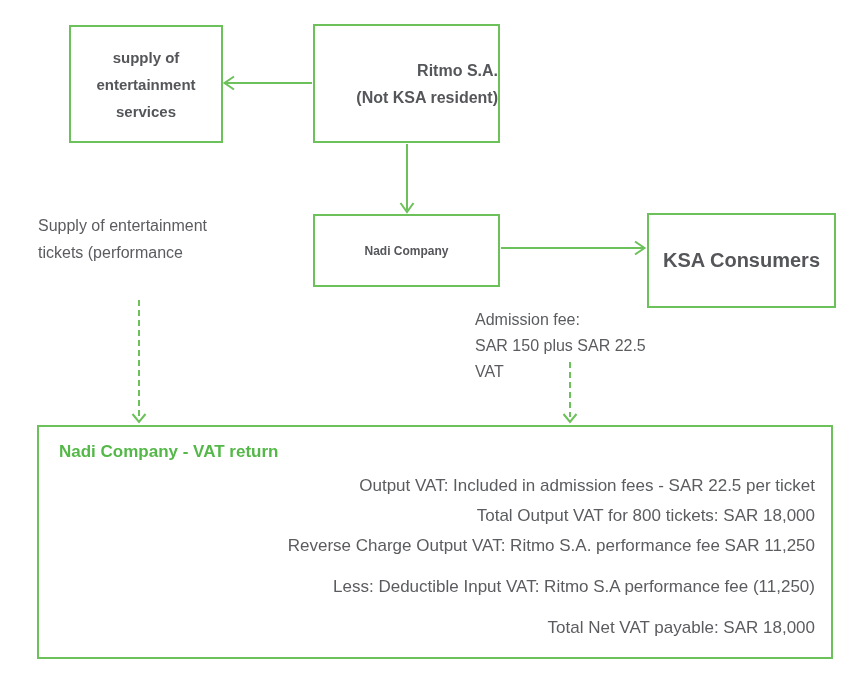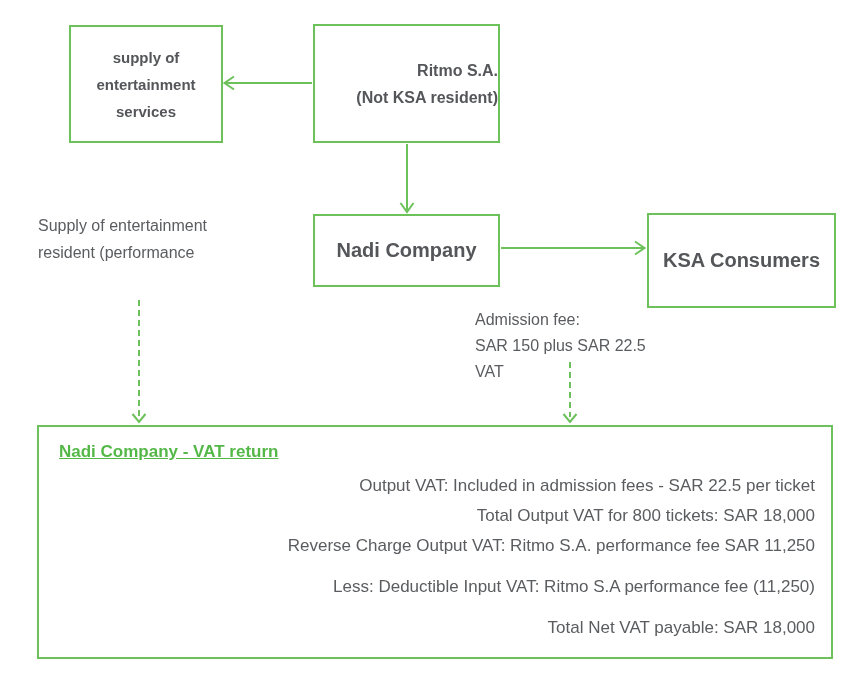--- a/index.html
+++ b/index.html
@@ -24,21 +24,21 @@
     background:#fff;
     display:flex;flex-direction:column;
     align-items:center;justify-content:center;
     text-align:center;
     color:var(--text-dark);
     font-weight:bold;
   }
   .node .line{display:block;}
   #supply-box{left:69px;top:25px;width:154px;height:118px;font-size:15px;line-height:27px;}
   #ritmo-box{left:313px;top:24px;width:187px;height:119px;font-size:16px;line-height:27px;align-items:flex-end;}
-  #nadi-box{left:313px;top:214px;width:187px;height:73px;font-size:20px;}
+  #nadi-box{left:313px;top:214px;width:187px;height:73px;font-size:12px;}
   #ksa-box{left:647px;top:213px;width:189px;height:95px;font-size:20px;}
   .annotation{
     position:absolute;
     text-align:left;
     color:var(--text-gray);
     font-size:16px;
   }
   #performance-fee-label{left:38px;top:212px;width:205px;line-height:27px;}
   #admission-fee-label{left:475px;top:307px;width:190px;line-height:26px;}
   #vat-return-box{
@@ -48,21 +48,20 @@
     border:2px solid var(--green-line);
     background:#fff;
     padding:12px 16px 0 20px;
   }
   #vat-return-title{
     color:var(--green-text);
     font-weight:bold;
     font-size:17px;
     line-height:26px;
     margin-bottom:6px;
-    text-decoration:underline;
   }
   .vat-line{
     color:var(--text-gray);
     font-size:17px;
     line-height:30px;
     text-align:right;
   }
   .vat-line.gap{margin-top:11px;}
   #connector-layer{
     position:absolute;left:0;top:0;width:868px;height:697px;
@@ -124,21 +123,21 @@
   <div class="node" id="nadi-box">
     <span class="line">Nadi Company</span>
   </div>
 
   <div class="node" id="ksa-box">
     <span class="line">KSA Consumers</span>
   </div>
 
   <div class="annotation" id="performance-fee-label">
     <span class="line" style="display:block">Supply of entertainment</span>
-    <span class="line" style="display:block">resident (performance</span>
+    <span class="line" style="display:block">tickets (performance</span>
   </div>
 
   <div class="annotation" id="admission-fee-label">
     <span class="line" style="display:block">Admission fee:</span>
     <span class="line" style="display:block">SAR 150 plus SAR 22.5</span>
     <span class="line" style="display:block">VAT</span>
   </div>
 
   <div id="vat-return-box">
     <div id="vat-return-title">Nadi Company - VAT return</div>

